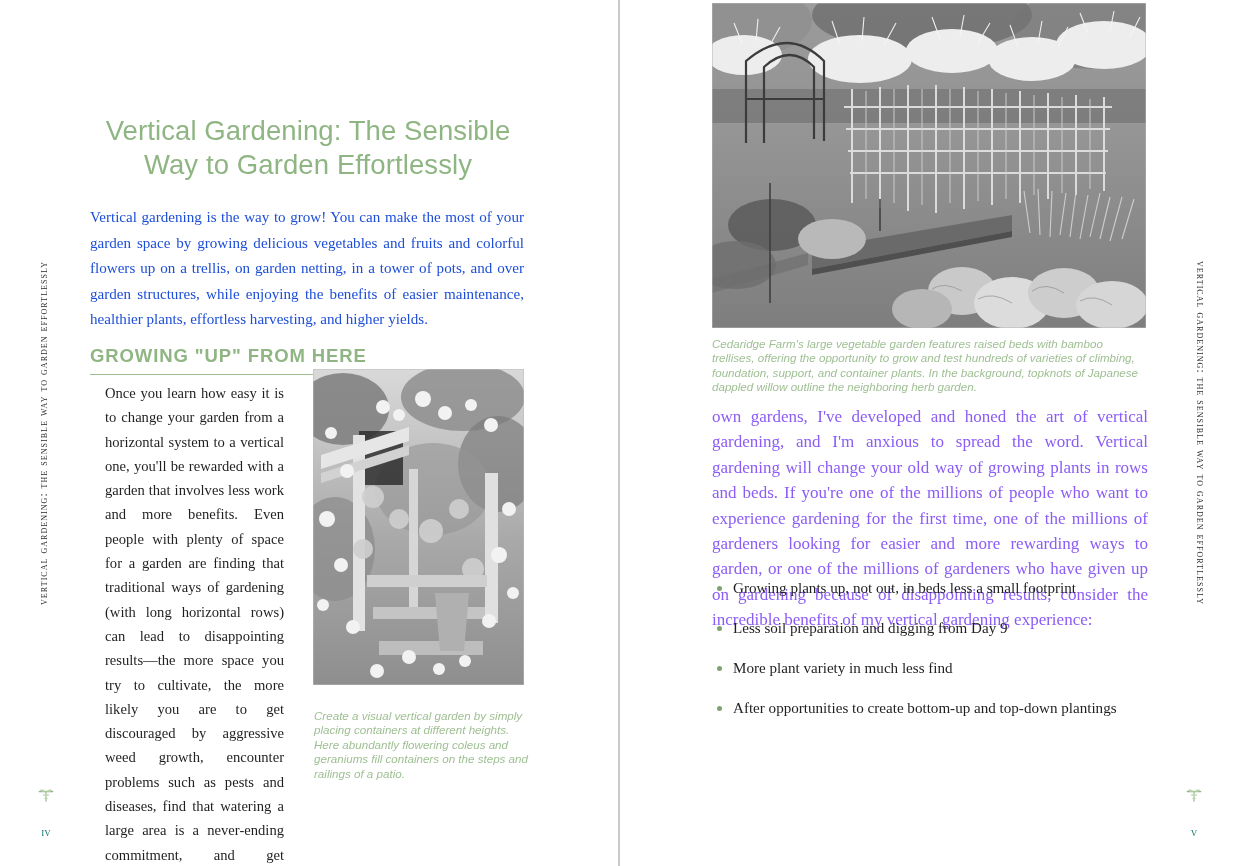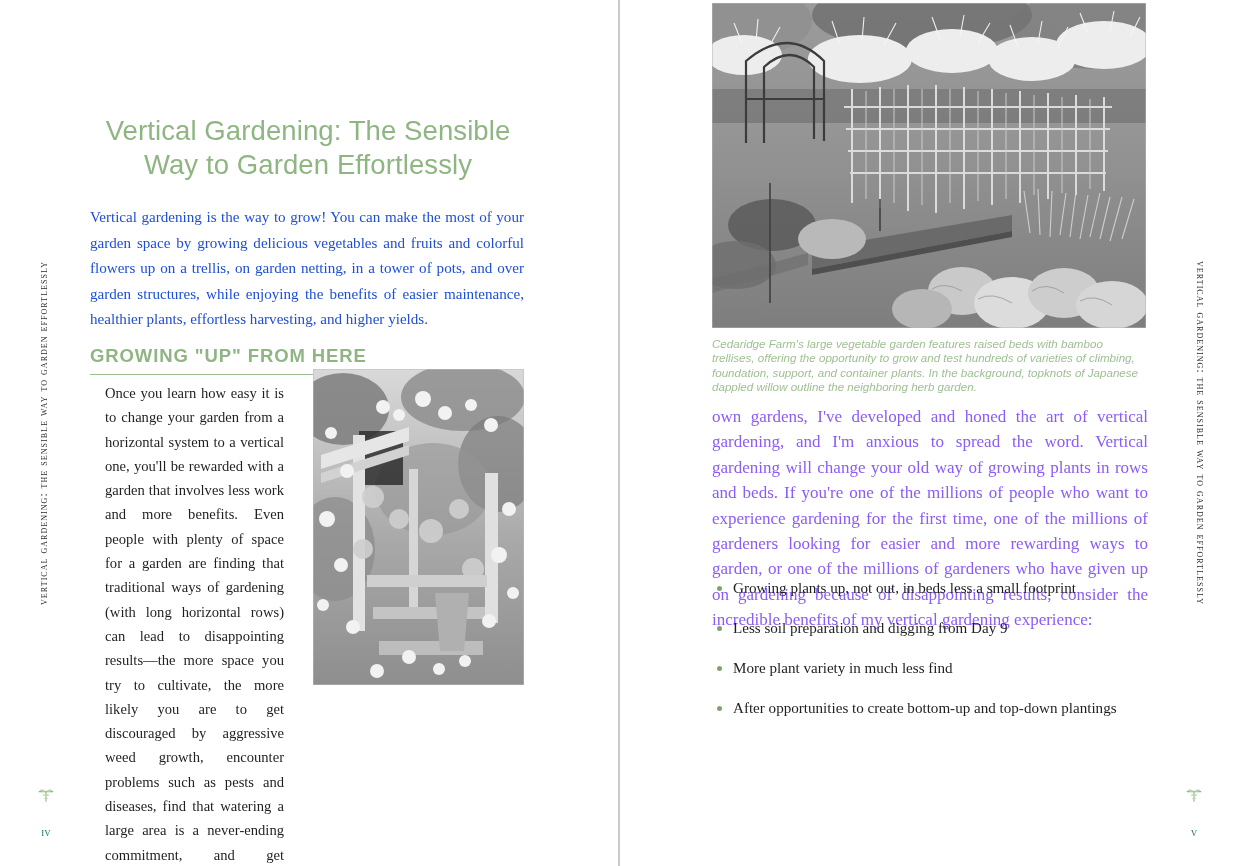--- a/index.html
+++ b/index.html
@@ -316,20 +316,21 @@
             <circle cx="86" cy="150" r="10"></circle>
           <circle cx="118" cy="162" r="12"></circle>
             <circle cx="146" cy="140" r="10"></circle>
           <circle cx="50" cy="180" r="10"></circle>
             <circle cx="160" cy="200" r="11"></circle>
         </g>
         <rect width="211" height="316" fill="none" stroke="#bbb" stroke-width="1"></rect>
       </svg>
     </div>
 
+    <p class="caption caption-left">Create a visual vertical garden by simply placing containers at different heights. Here abundantly flowering coleus and geraniums fill containers on the steps and railings of a patio.</p>
   </div>
 
   <div class="gutter-line"></div>
 
   <div class="page page-right">
 
     <div class="running-head rh-right">
       <span class="rh-text">Vertical Gardening: The Sensible Way to Garden Effortlessly</span>
     </div>
 

